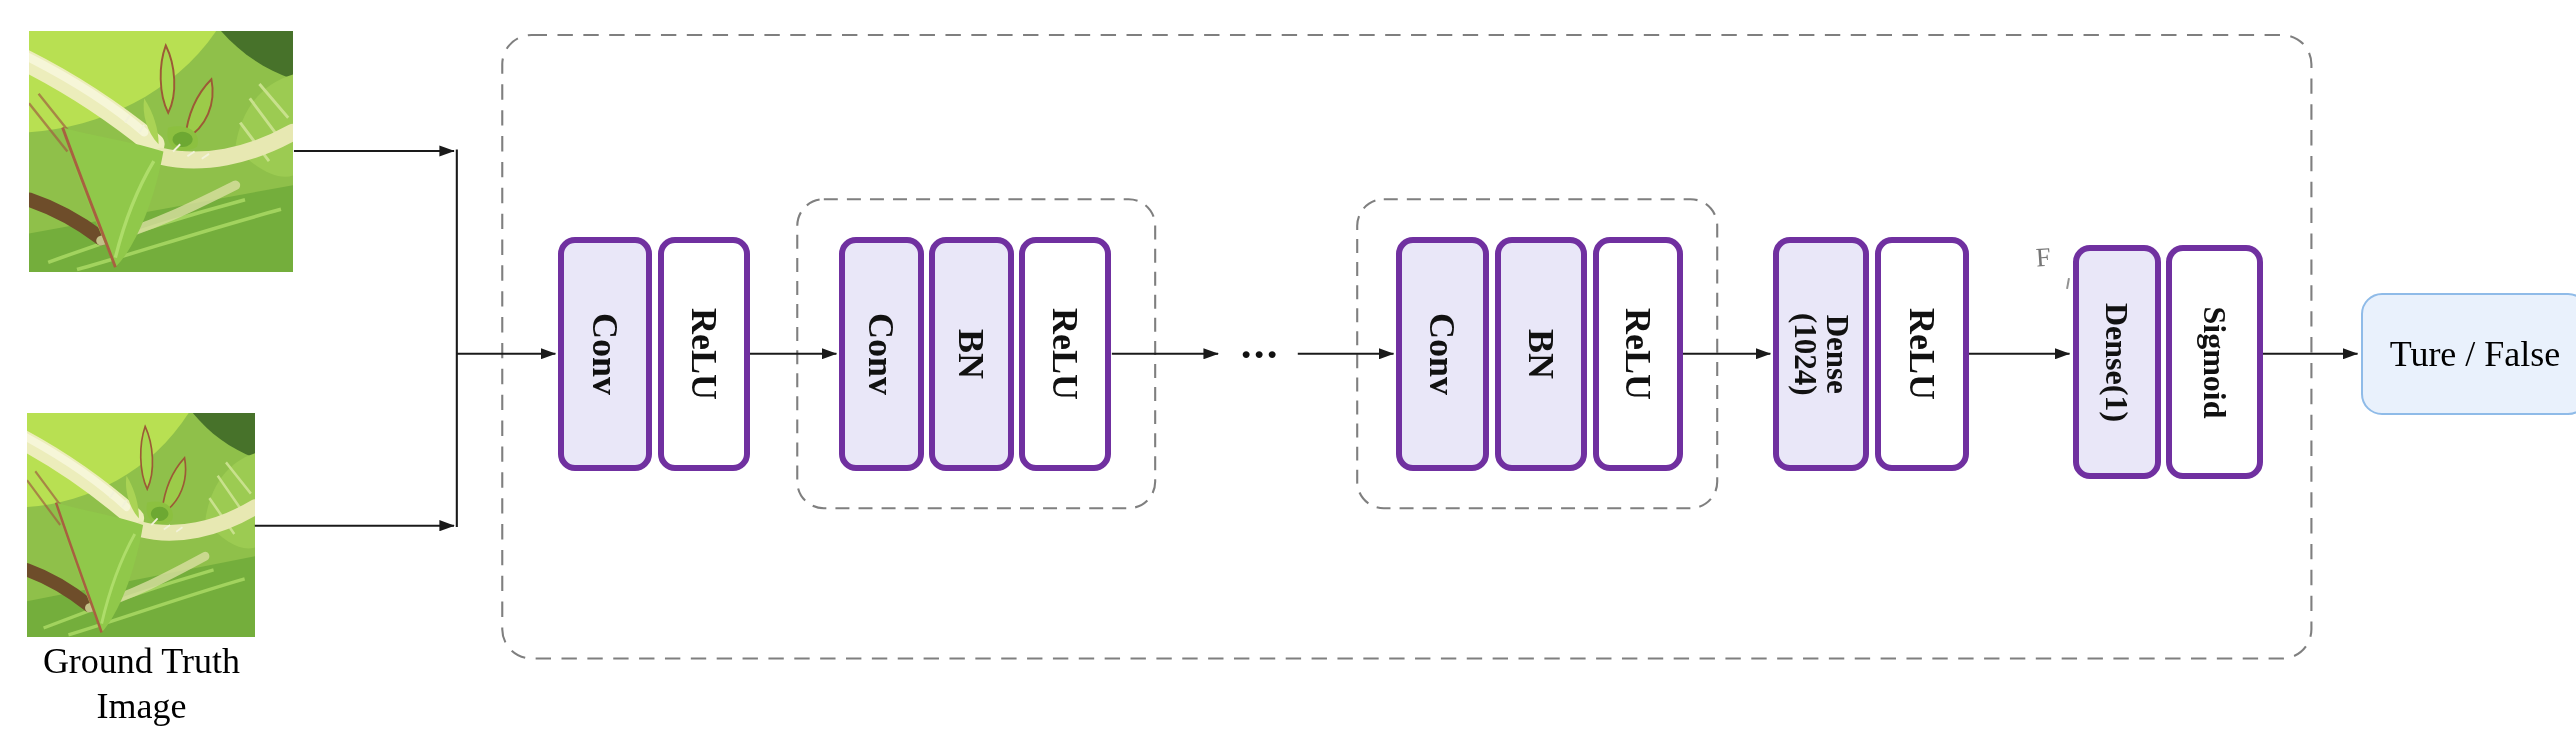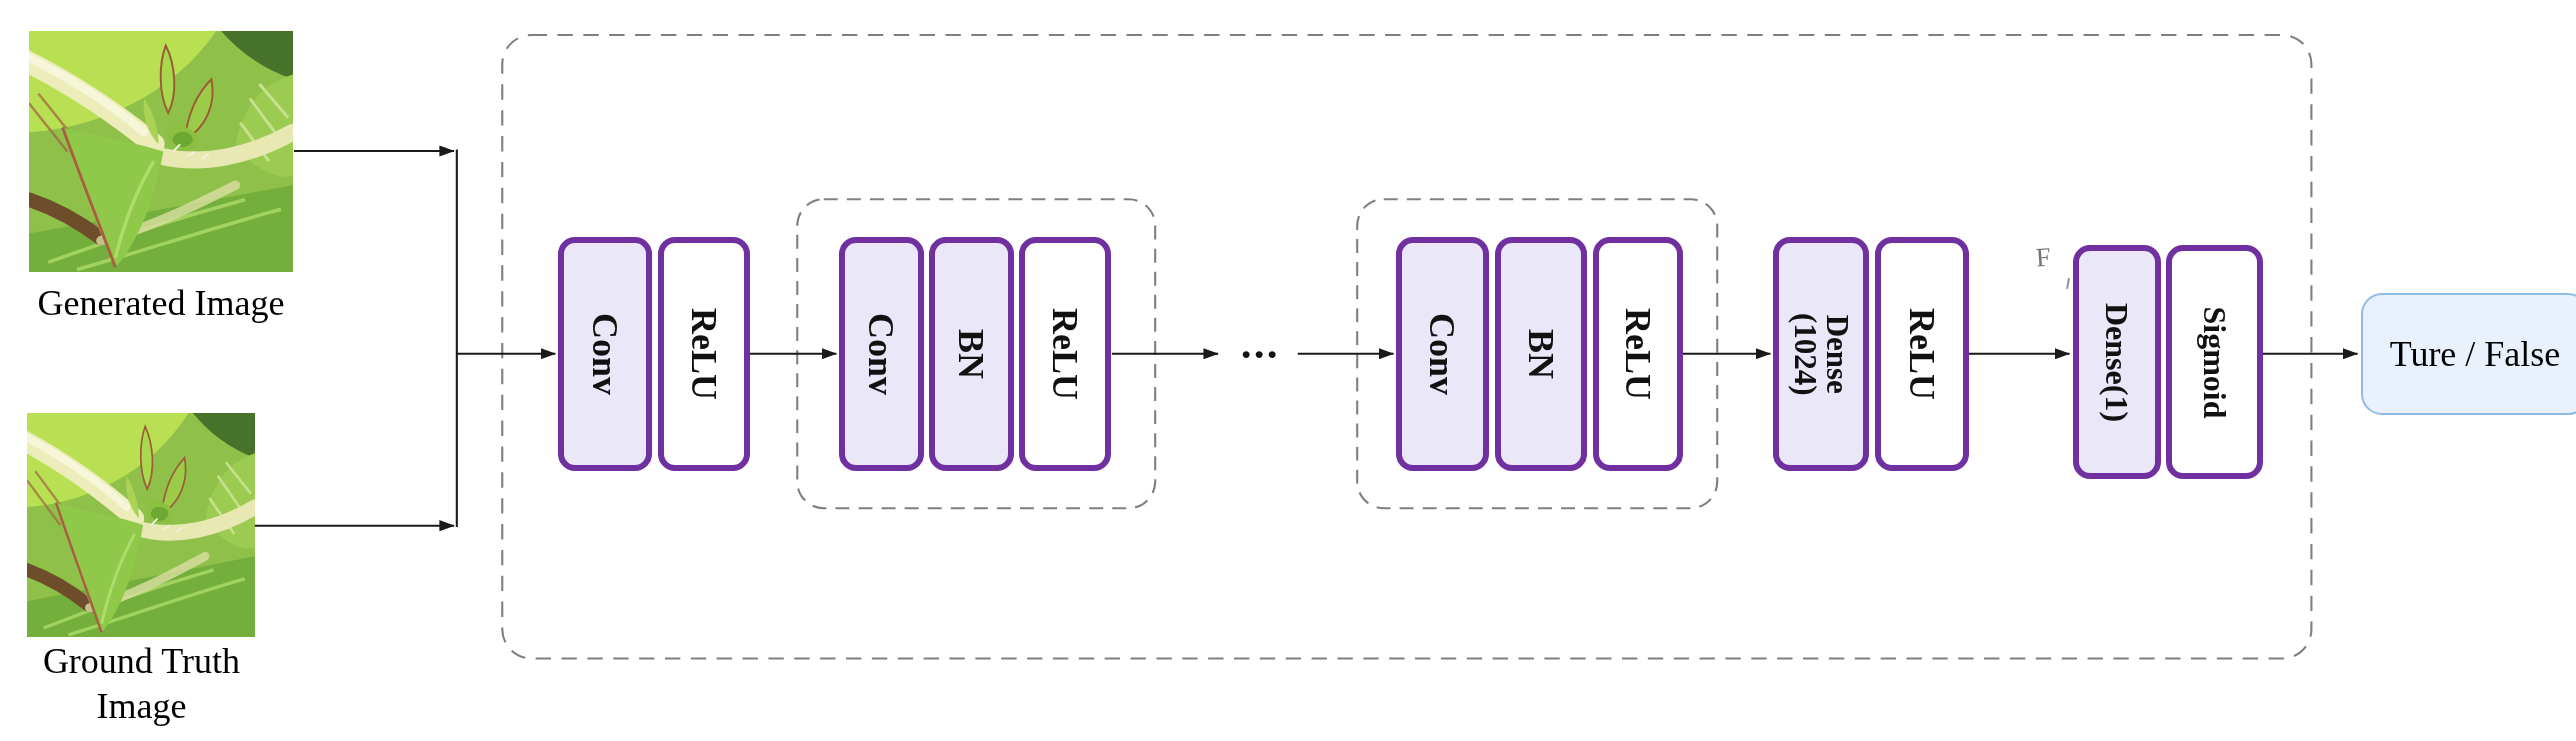--- a/index.html
+++ b/index.html
@@ -89,21 +89,20 @@
         <path d="M36,94 C40,78 46,64 52,54" stroke="#aedd6a" stroke-width="1.4" fill="none"></path>
         <path d="M57,6 C61,14 62,26 58,34 C54,26 54,14 57,6 Z" fill="#a8d84e" stroke="#9c5a36" stroke-width="0.8"></path>
         <path d="M76,20 C78,30 74,40 65,45 C66,35 70,26 76,20 Z" fill="#9ccb49" stroke="#9c5a36" stroke-width="0.8"></path>
         <path d="M48,28 C52,34 54,41 54,47 C49,42 47,34 48,28 Z" fill="#aad355"></path>
         <path d="M58,40 C66,38 72,42 70,48 C63,52 56,48 58,40 Z" fill="#8cc040"></path>
         <path d="M60,44 a4,3 0 1 0 8,2 a4,3 0 1 0 -8,-2" fill="#6da832"></path>
         <path d="M60,50 l3,-3 M66,52 l3,-2 M72,53 l3,-2 M40,38 l2,-3 M46,42 l2,-3" stroke="#f2f2da" stroke-width="0.8" fill="none"></path>
       </g>
     </svg>
   </div>
-  <div class="caption" id="caption-generated">Generated Image</div>
 
   <div class="photo" id="photo-ground">
     <svg viewBox="0 0 110 100" preserveAspectRatio="none">
       <use href="#plantArt"></use>
     </svg>
   </div>
   <div class="caption" id="caption-ground">Ground Truth Image</div>
 
   <svg id="overlay" viewBox="0 0 3684 1060" width="2576" height="741">
     <defs>

